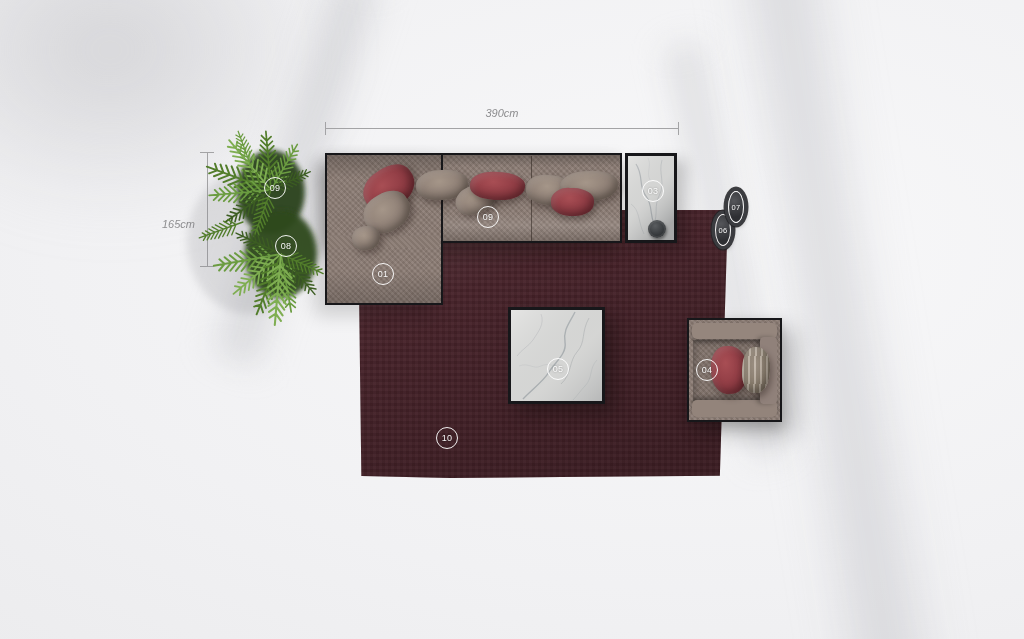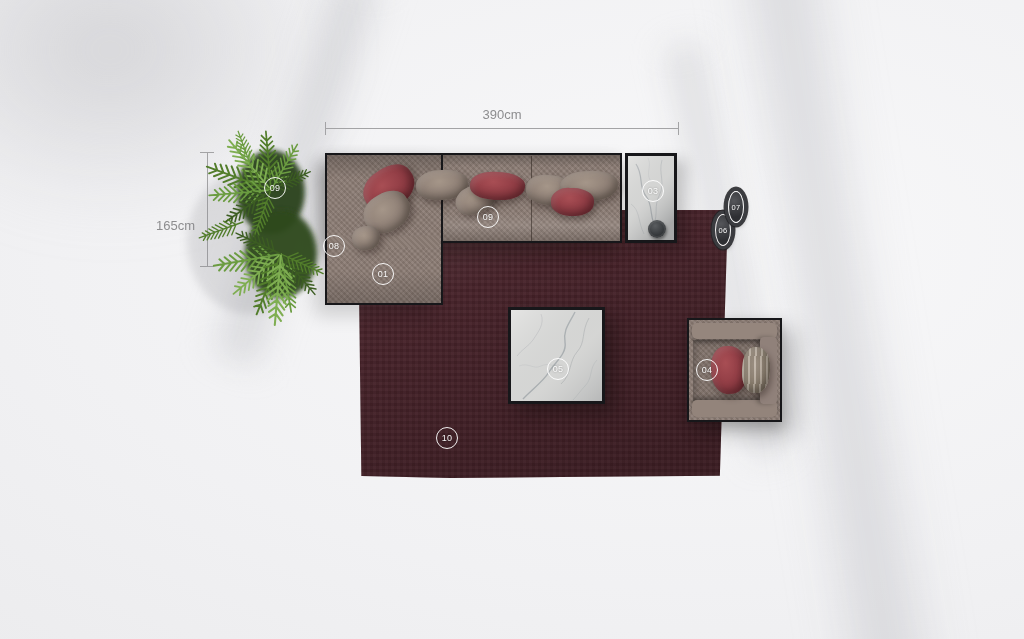--- a/index.html
+++ b/index.html
@@ -83,21 +83,21 @@
   .armchair .back-right{position:absolute;right:3px;top:17px;width:17px;height:67px;border-radius:4px;
     background:#90817a;box-shadow:-3px 0 4px rgba(0,0,0,.25);}
   .armchair .seat{position:absolute;left:4px;top:20px;width:72px;height:61px;
     background:rgba(0,0,0,.08);box-shadow:inset 2px 2px 6px rgba(0,0,0,.25);}
 
   
   .plant{position:absolute;left:183px;top:112px;width:172px;height:218px;z-index:6;overflow:visible;}
   .frond-a{stroke:#6b9c41;} .frond-b{stroke:#527d2b;} .frond-c{stroke:#3c5d22;} .frond-d{stroke:#7fae52;}
 
   
-  .dim{position:absolute;z-index:5;color:var(--c-dimension_text,#8d8d8f);font-size:13px;}
+  .dim{position:absolute;z-index:5;color:var(--c-dimension_text,#8d8d8f);font-size:11px;font-style:italic;}
   .dim .line-h{position:absolute;height:1px;background:var(--c-dimension_line,#a3a3a5);}
   .dim .line-v{position:absolute;width:1px;background:var(--c-dimension_line,#a3a3a5);}
   .dim-width{left:325px;top:107px;width:354px;height:30px;}
   .dim-width .label{position:absolute;left:0;right:0;top:0;text-align:center;}
   .dim-width .line-h{left:0;right:0;top:21px;}
   .dim-width .tick-l{left:0;top:15px;height:13px;}
   .dim-width .tick-r{right:0;top:15px;height:13px;}
   .dim-height{left:200px;top:152px;width:14px;height:115px;}
   .dim-height .line-v{left:7px;top:0;bottom:0;}
   .dim-height .tick-t{top:0;left:0;width:14px;height:1px;position:absolute;background:var(--c-dimension_line,#a3a3a5);}
@@ -240,18 +240,18 @@
   </div>
 
   <div>
       <div class="badge" style="left: 383px; top: 274px;">01</div>
       <div class="badge" style="left: 488px; top: 217px;">09</div>
       <div class="badge" style="left: 653px; top: 191px;">03</div>
       <div class="badge" style="left: 707px; top: 370px;">04</div>
       <div class="badge" style="left: 558px; top: 357px; margin-top: 12px;">05</div>
       <div class="badge badge--dark" style="left: 723px; top: 230px;">06</div>
       <div class="badge badge--dark" style="left: 736px; top: 207px;">07</div>
-      <div class="badge" style="left: 286px; top: 246px; margin-left: 48px;">08</div>
+      <div class="badge" style="left: 286px; top: 246px;">08</div>
       <div class="badge" style="left: 275px; top: 188px;">09</div>
       <div class="badge" style="left: 447px; top: 438px;">10</div>
     </div>
 
 </div>
 
 </body></html>

